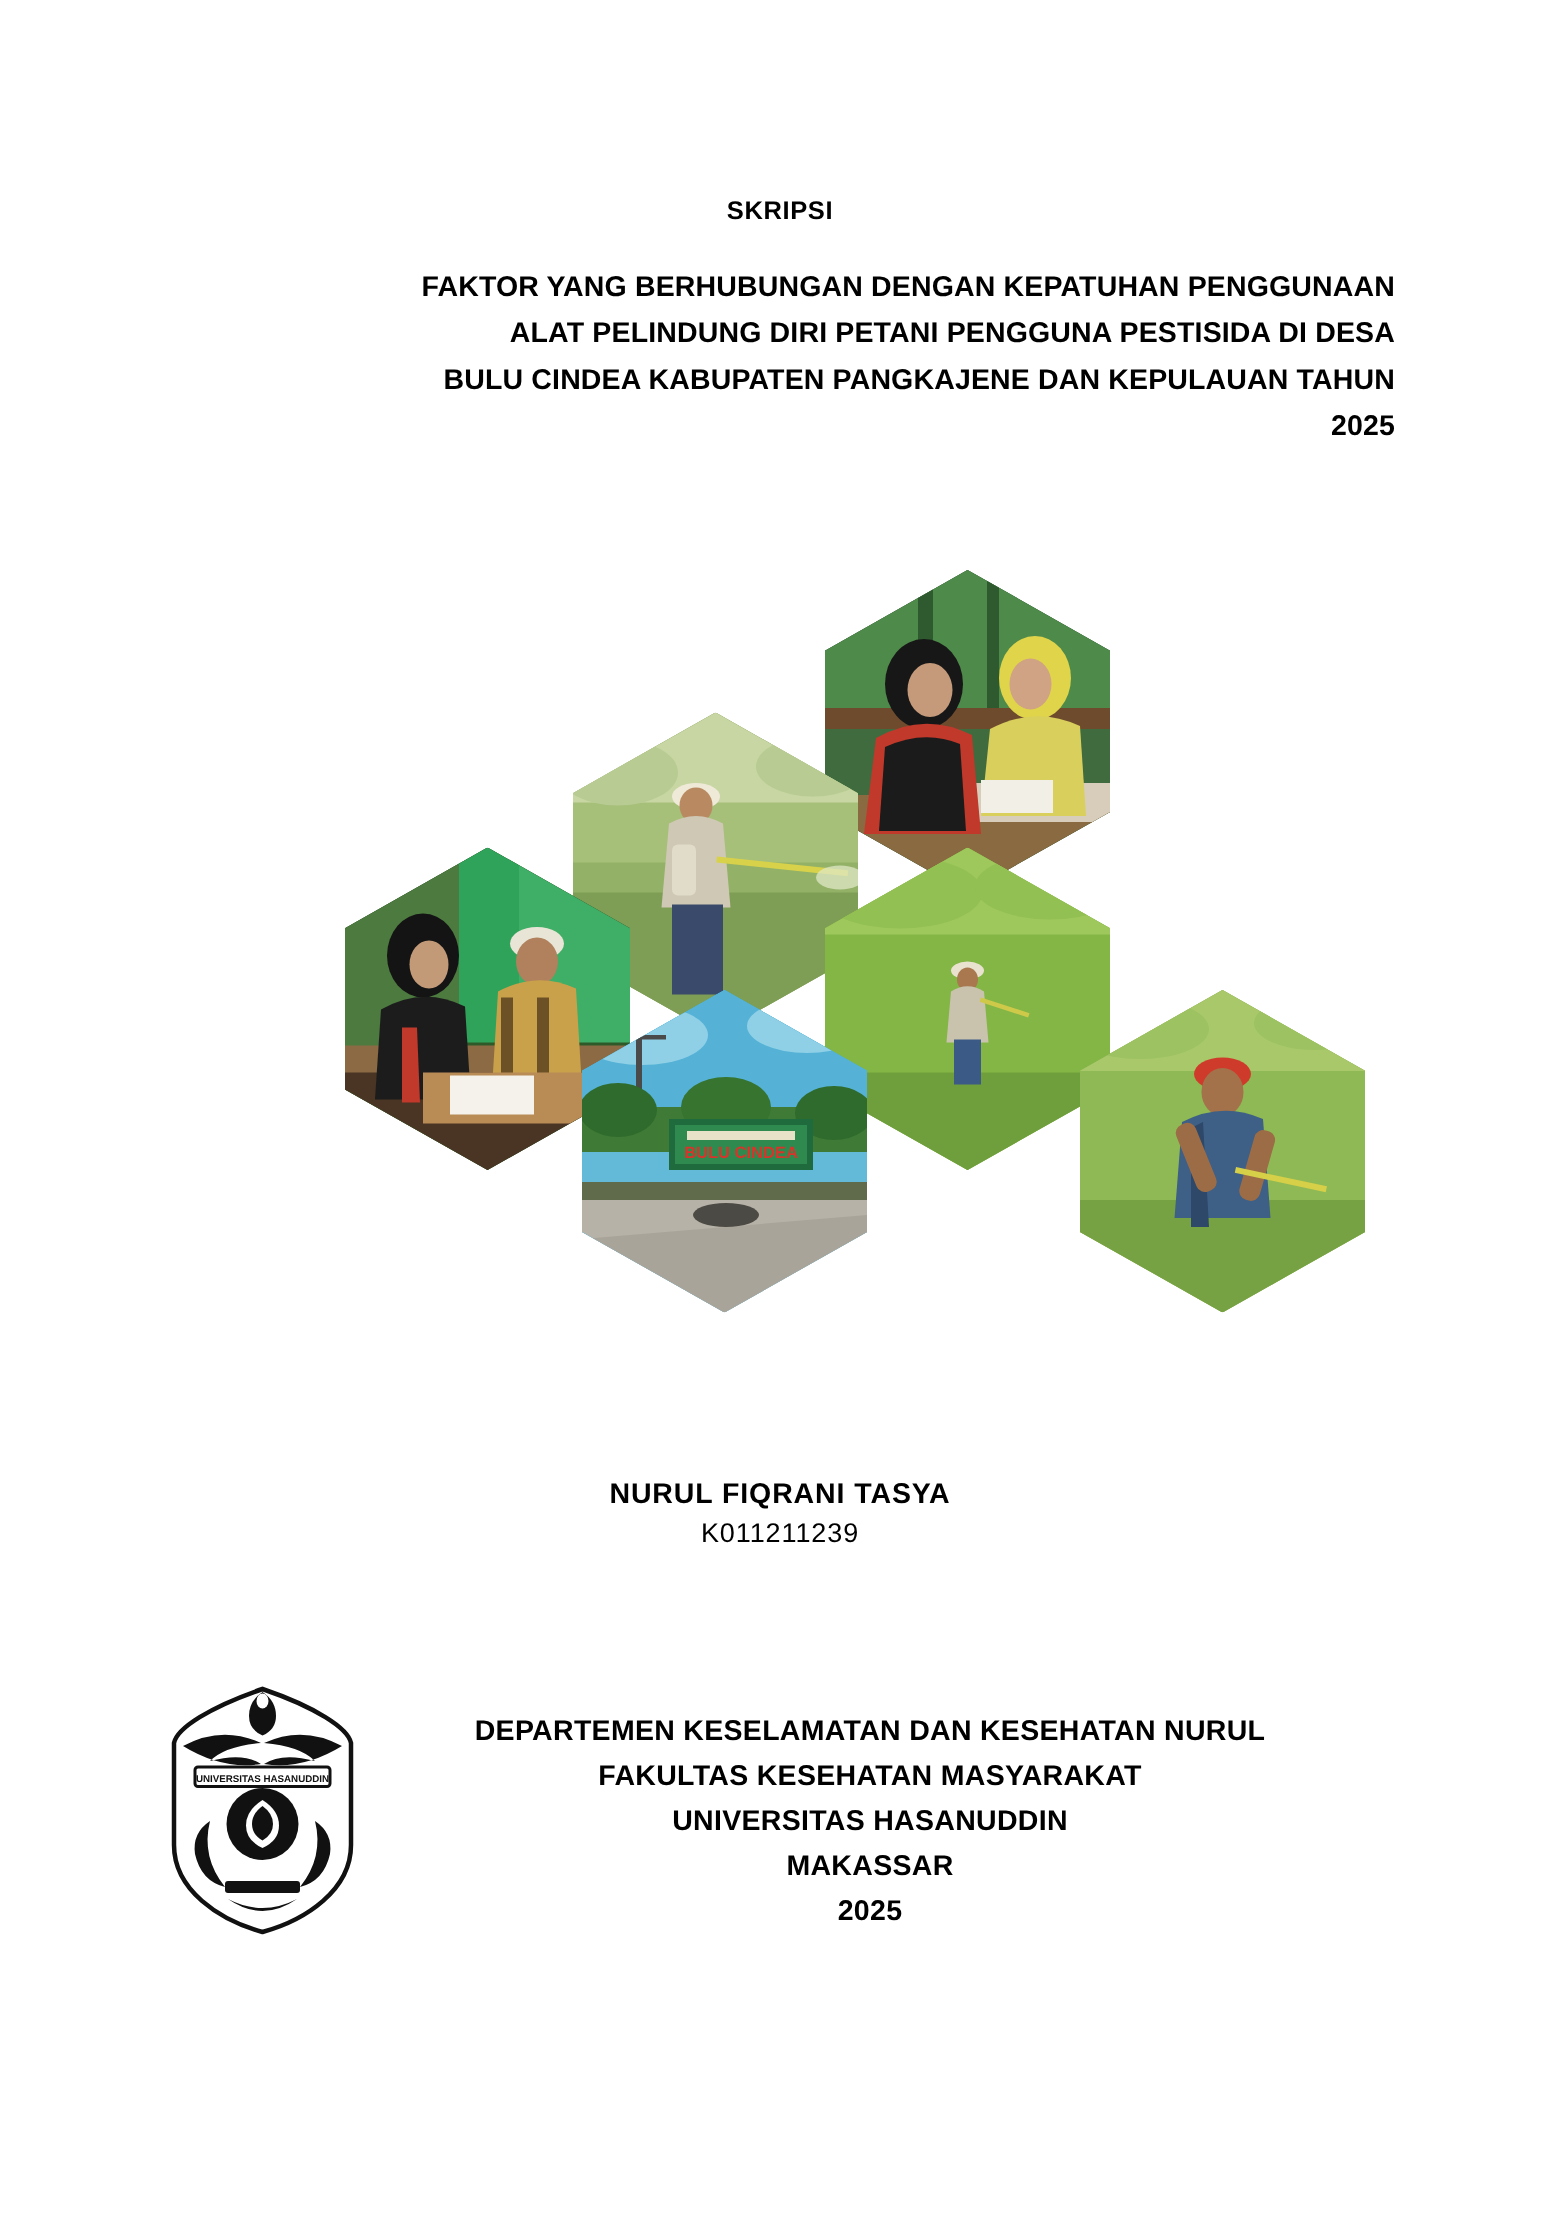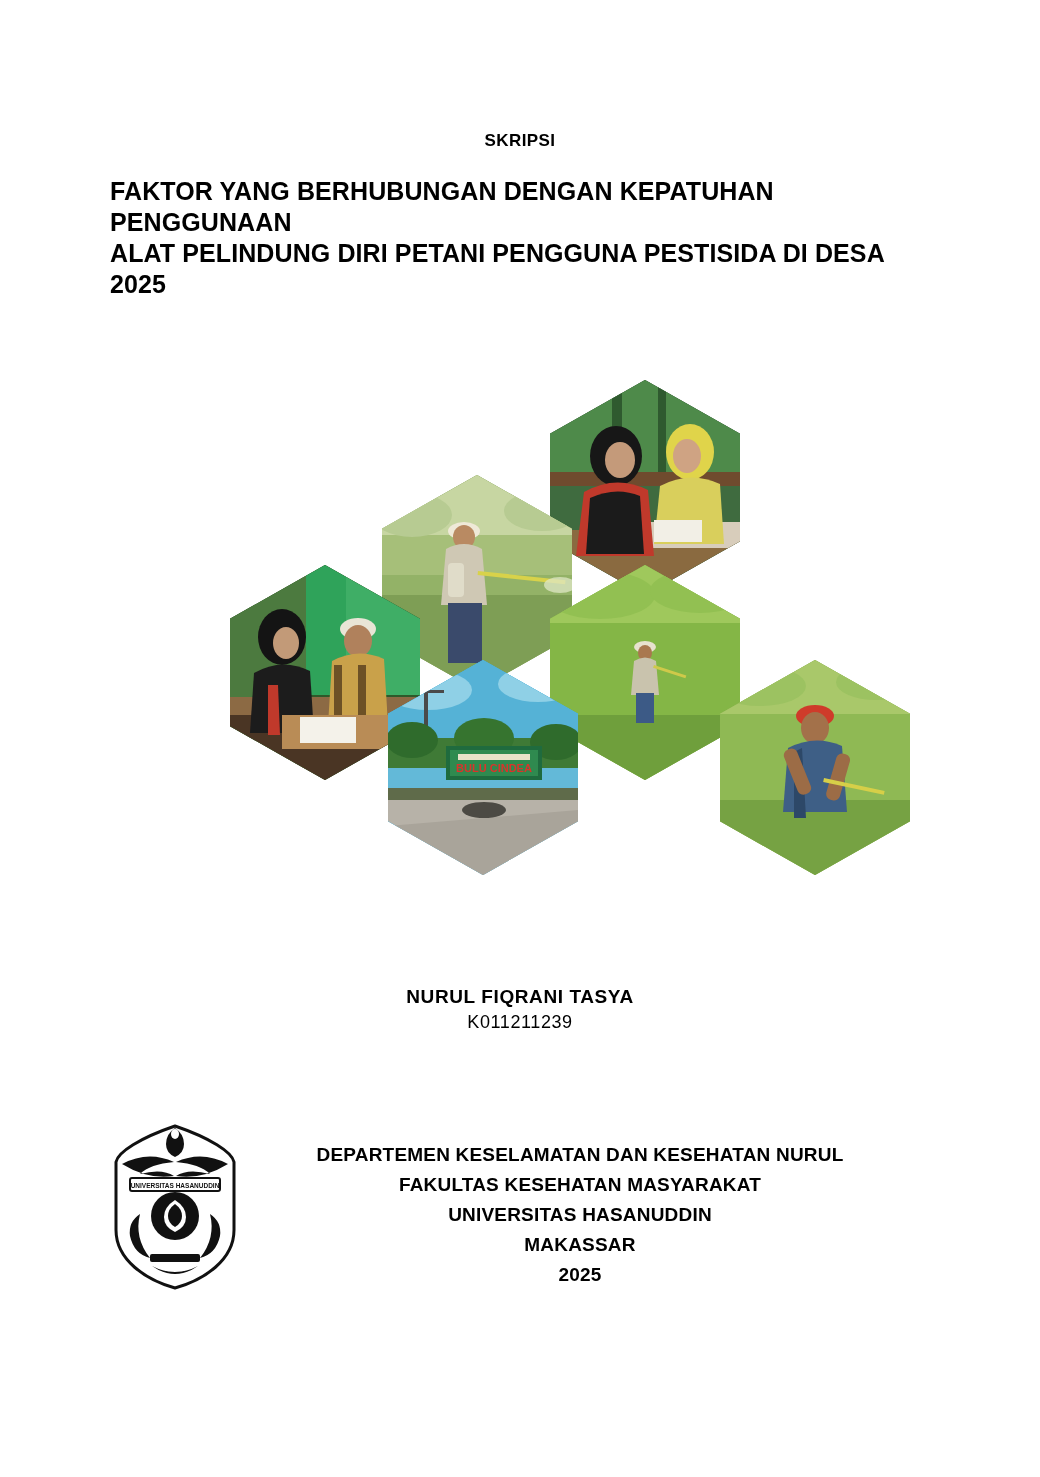--- a/index.html
+++ b/index.html
@@ -33,22 +33,22 @@
     font-size: 17px;
     font-weight: bold;
     letter-spacing: 0.4px;
   }
 
   .doc-title {
     position: absolute;
     top: 176px;
     left: 110px;
     width: 820px;
-    text-align: left;
-    font-size: 25px;
+    text-align: right;
+    font-size: 19px;
     font-weight: bold;
     line-height: 31px;
     letter-spacing: 0.1px;
   }
 
   
   .collage {
     position: absolute;
     left: 230px;
     top: 380px;
@@ -126,20 +126,21 @@
 </head>
 <body>
 
 <div class="page">
 
   <div class="doc-type">SKRIPSI</div>
 
   <div class="doc-title">
     <div>FAKTOR YANG BERHUBUNGAN DENGAN KEPATUHAN PENGGUNAAN</div>
     <div>ALAT PELINDUNG DIRI PETANI PENGGUNA PESTISIDA DI DESA</div>
+    <div>BULU CINDEA KABUPATEN PANGKAJENE DAN KEPULAUAN TAHUN</div>
     <div>2025</div>
   </div>
 
   <div class="collage">
 
     <div class="hex" id="hex-interview">
       <svg viewBox="0 0 190 215" width="190" height="215" preserveAspectRatio="none">
         <rect x="0" y="0" width="190" height="215" fill="#3f6b3f"></rect>
         <rect x="0" y="0" width="190" height="96" fill="#4e8a4a"></rect>
         <rect x="62" y="0" width="10" height="96" fill="#2f5a2f"></rect>

